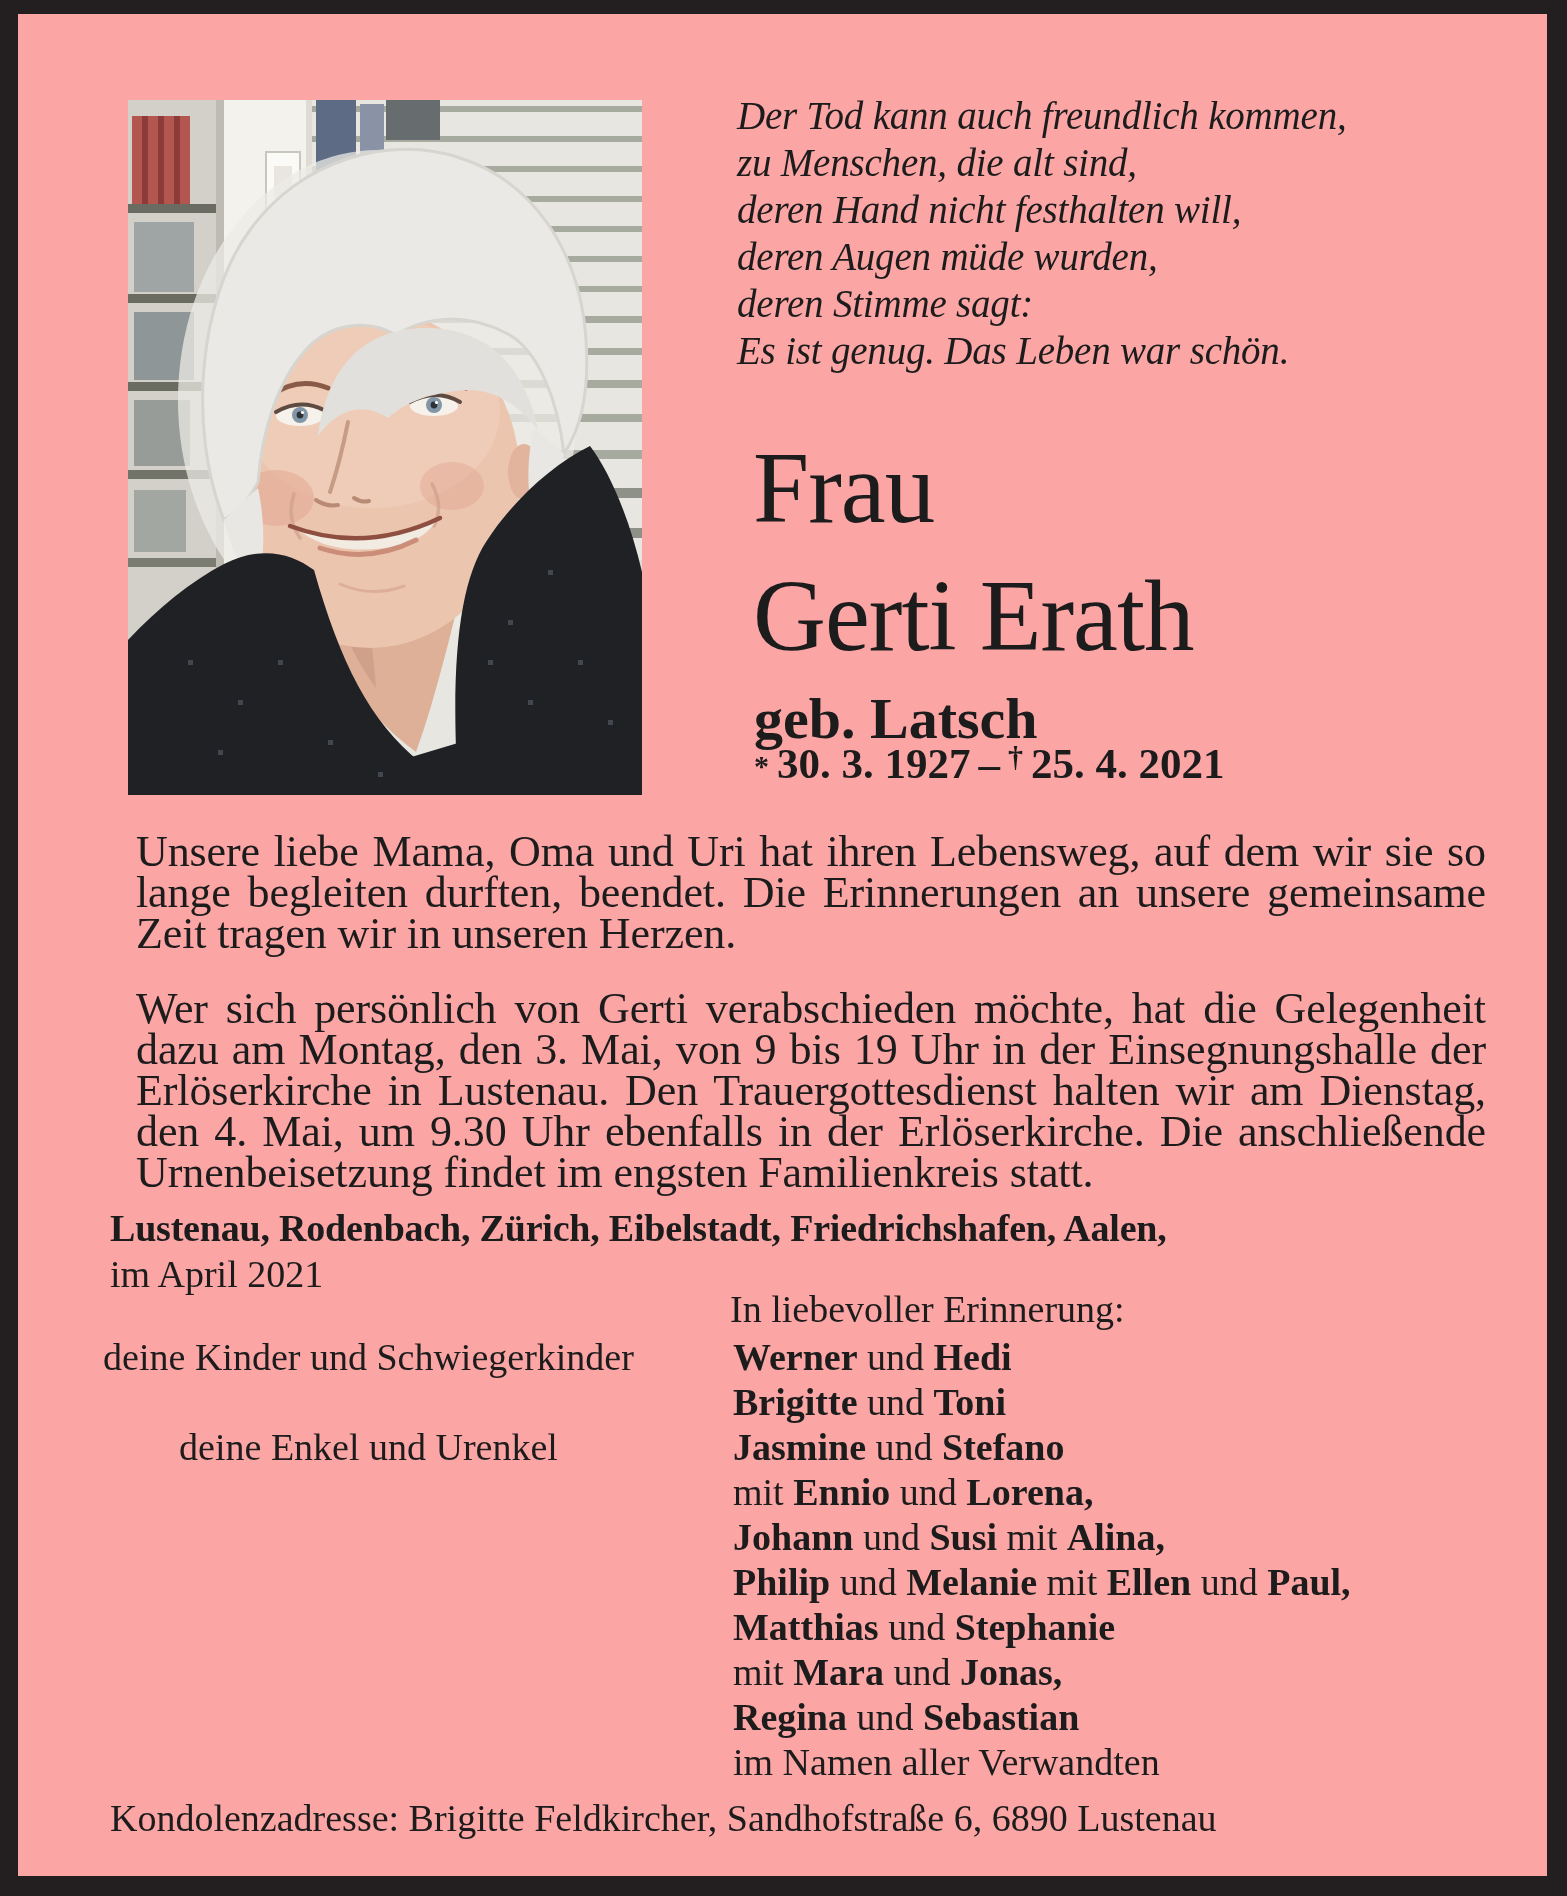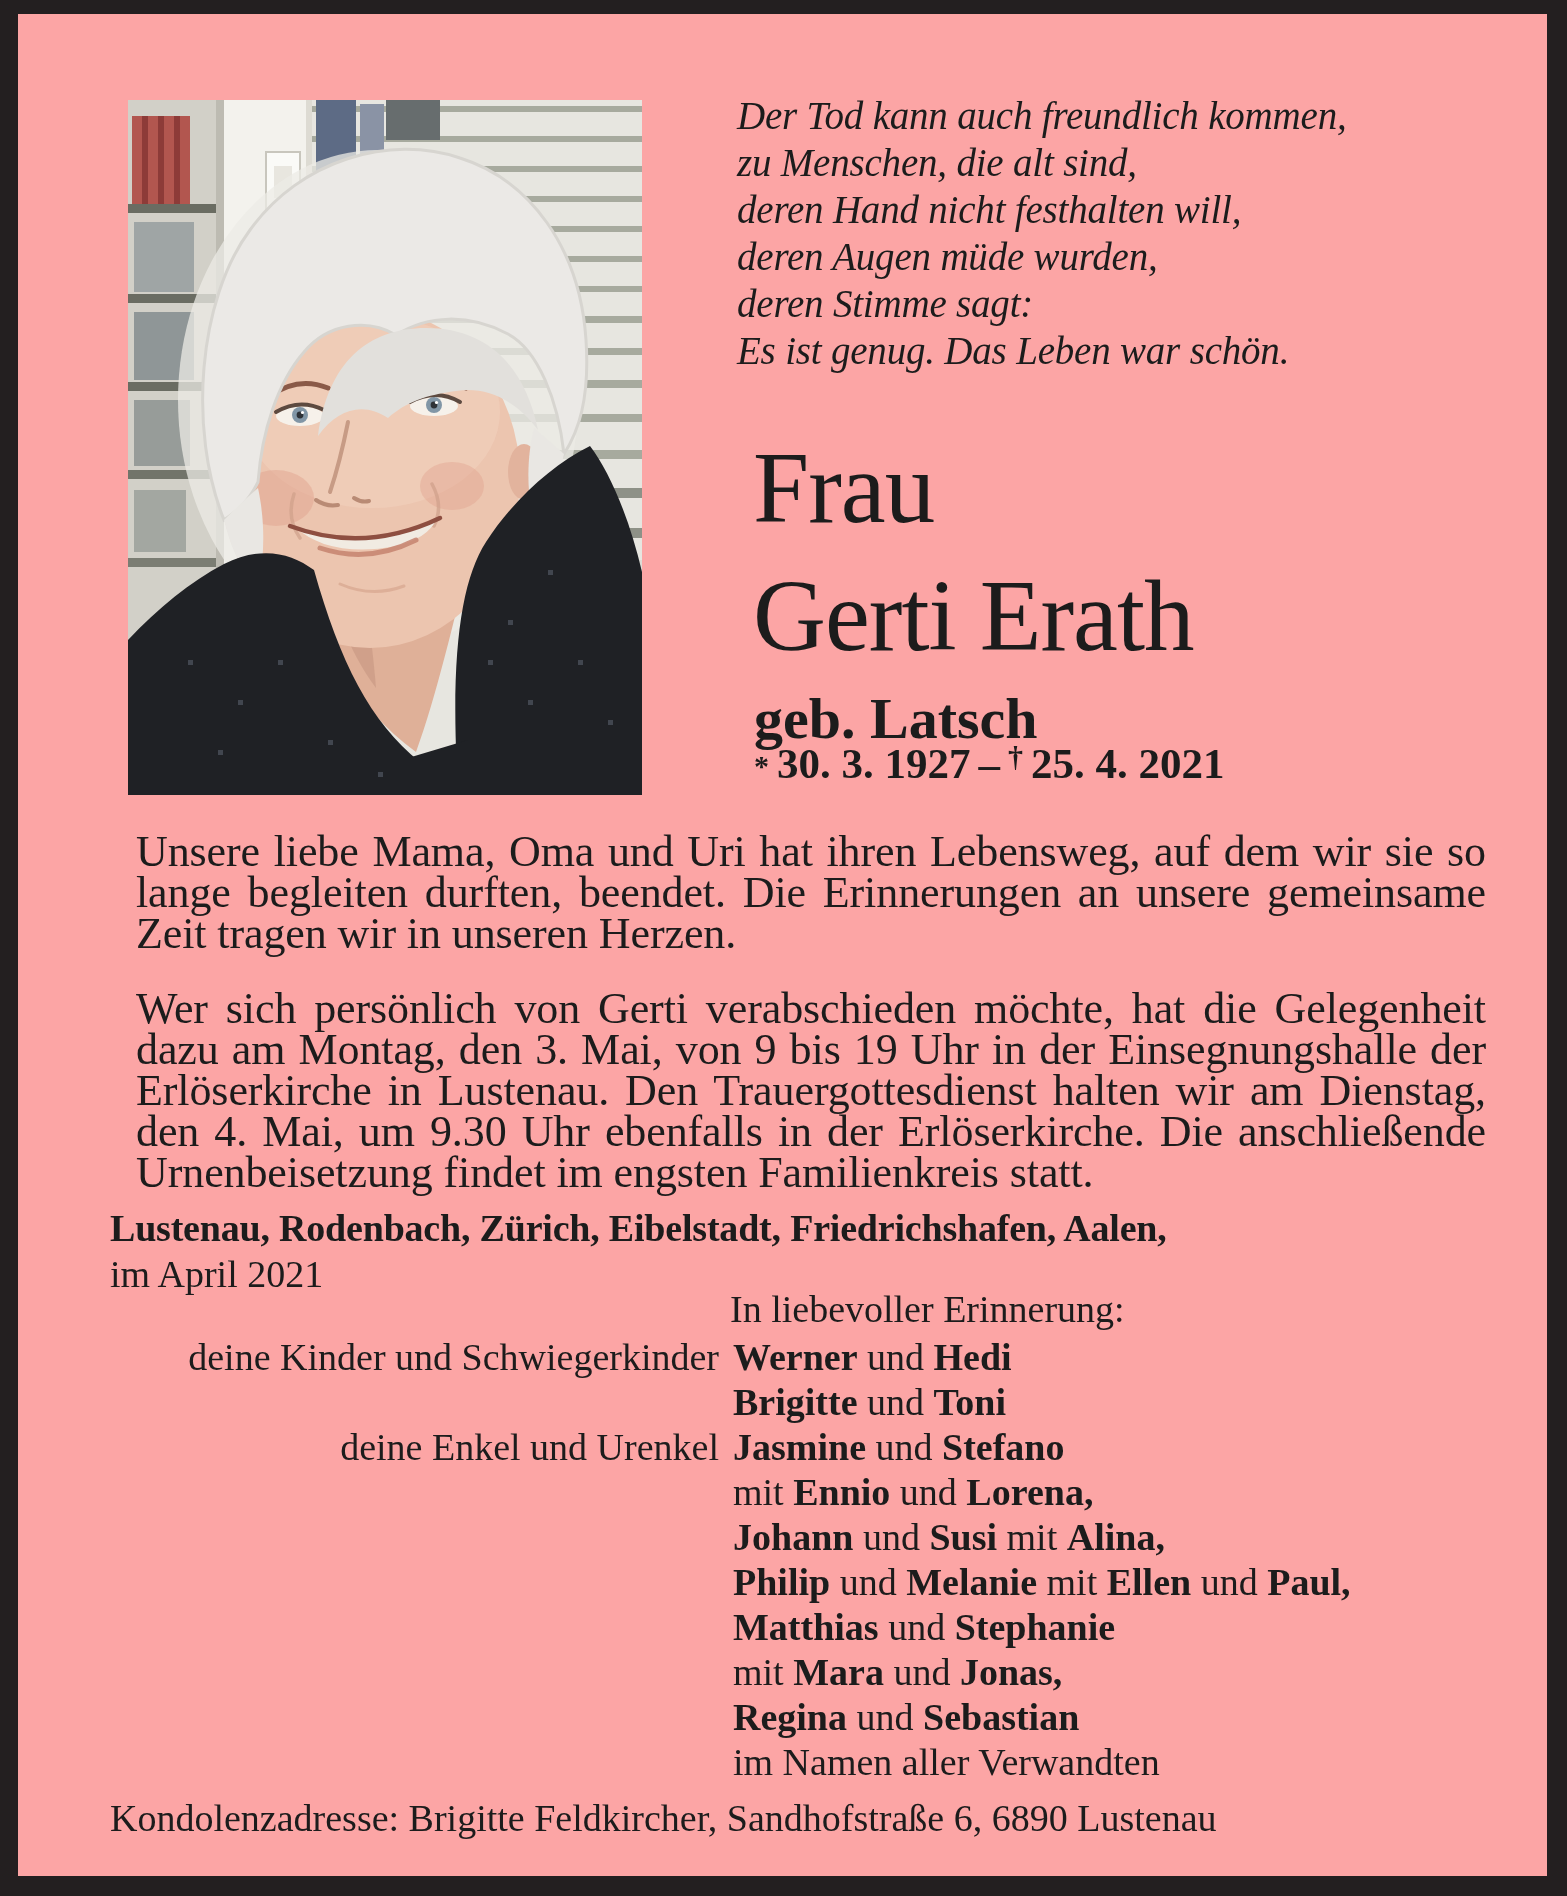--- a/index.html
+++ b/index.html
@@ -25,21 +25,21 @@
   .p2{top:974px;}
   .jline{text-align:justify;text-align-last:justify;}
   .para .jline:last-child{text-align-last:left;}
 
   .places{left:92px;top:1192px;width:1400px;font-size:38px;font-weight:700;line-height:44px;letter-spacing:-0.2px;}
   .april{left:92px;top:1238px;font-size:38px;line-height:44px;}
   .remember{left:712px;top:1273px;font-size:38px;line-height:44px;}
 
   .family{left:0;top:1321px;width:1529px;font-size:38px;}
   .frow{display:flex;height:45px;line-height:45px;white-space:nowrap;}
-  .flabel{flex:0 0 701px;text-align:right;}
+  .flabel{flex:0 0 701px;text-align:center;}
   .fnames{margin-left:14px;}
   .fnames b{font-weight:700;}
 
   .condolence{left:92px;top:1782px;width:1420px;font-size:38px;line-height:44px;}
 </style>
 </head>
 <body>
 
 <div class="page">
   <div class="sheet">

